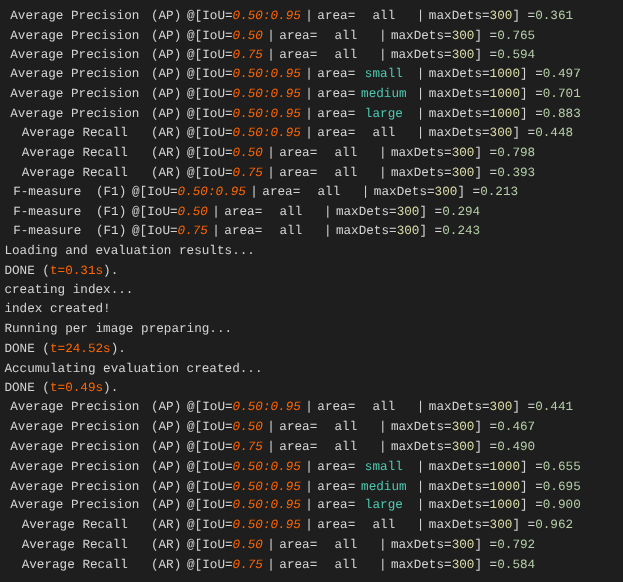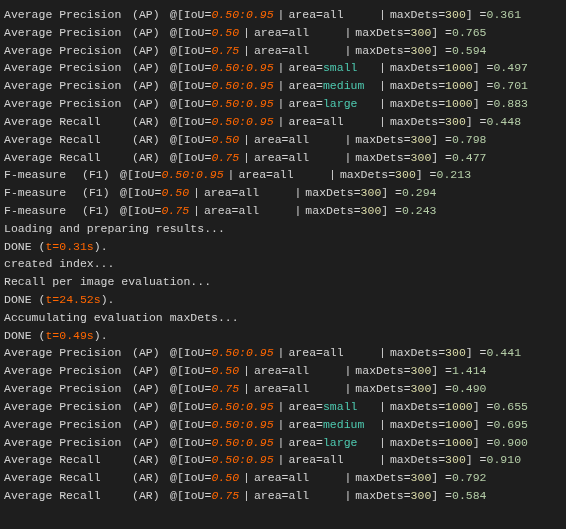--- a/index.html
+++ b/index.html
@@ -11,20 +11,21 @@
       color: #d4d4d4;
       width: 566px;
       min-height: 529px;
       padding: 6px 4px;
       overflow: hidden;
     }
     .line {
       display: flex;
       flex-wrap: nowrap;
       white-space: nowrap;
+      text-align: center;
     }
     .white { color: #d4d4d4; }
     .cyan { color: #4ec9b0; }
     .yellow { color: #dcdcaa; }
     .value { color: #b5cea8; }
     .iou-val { color: #ff6600; font-style: italic; }
     .done-time { color: #ff6600; }
   </style>
 </head>
 <body>
@@ -156,21 +157,21 @@
       <span class="white">@[ </span>
       <span class="white">IoU=</span>
       <span class="iou-val">0.75</span>
       <span class="white" style="margin: 0px 4px;">|</span>
       <span class="white">area=</span>
       <span class="white" style="min-width: 52px;">   all</span>
       <span class="white" style="margin: 0px 4px;">|</span>
       <span class="white">maxDets=</span>
       <span class="yellow">300</span>
       <span class="white"> ] = </span>
-      <span class="value">0.477</span>
+      <span class="value">0.393</span>
     </div>
     <div class="line">
       <span class="white" style="min-width: 78px;">F-measure </span>
       <span class="white" style="min-width: 38px;">(F1) </span>
       <span class="white">@[ </span>
       <span class="white">IoU=</span>
       <span class="iou-val">0.50:0.95</span>
       <span class="white" style="margin: 0px 4px;">|</span>
       <span class="white">area=</span>
       <span class="white" style="min-width: 52px;">   all</span>
@@ -204,40 +205,43 @@
       <span class="white" style="margin: 0px 4px;">|</span>
       <span class="white">area=</span>
       <span class="white" style="min-width: 52px;">   all</span>
       <span class="white" style="margin: 0px 4px;">|</span>
       <span class="white">maxDets=</span>
       <span class="yellow">300</span>
       <span class="white"> ] = </span>
       <span class="value">0.243</span>
     </div>
     <div class="line">
-      <span class="white">Loading and preparing results...</span>
+      <span class="white">Loading and evaluation results...</span>
     </div>
     <div class="line">
       <span class="white">DONE (</span>
       <span class="done-time">t=0.31s</span>
       <span class="white">).</span>
     </div>
     <div class="line">
-      <span class="white">created index...</span>
-    </div>
-    <div class="line">
-      <span class="white">Recall per image evaluation...</span>
+      <span class="white">creating index...</span>
+    </div>
+    <div class="line">
+      <span class="white">index created!</span>
+    </div>
+    <div class="line">
+      <span class="white">Running per image preparing...</span>
     </div>
     <div class="line">
       <span class="white">DONE (</span>
       <span class="done-time">t=24.52s</span>
       <span class="white">).</span>
     </div>
     <div class="line">
-      <span class="white">Accumulating evaluation maxDets...</span>
+      <span class="white">Accumulating evaluation created...</span>
     </div>
     <div class="line">
       <span class="white">DONE (</span>
       <span class="done-time">t=0.49s</span>
       <span class="white">).</span>
     </div>
     <div class="line">
       <span class="white" style="min-width: 128px;">Average Precision </span>
       <span class="white" style="min-width: 38px;">(AP) </span>
       <span class="white">@[ </span>
@@ -258,21 +262,21 @@
       <span class="white">@[ </span>
       <span class="white">IoU=</span>
       <span class="iou-val">0.50</span>
       <span class="white" style="margin: 0px 4px;">|</span>
       <span class="white">area=</span>
       <span class="white" style="min-width: 52px;">   all</span>
       <span class="white" style="margin: 0px 4px;">|</span>
       <span class="white">maxDets=</span>
       <span class="yellow">300</span>
       <span class="white"> ] = </span>
-      <span class="value">1.414</span>
+      <span class="value">0.467</span>
     </div>
     <div class="line">
       <span class="white" style="min-width: 128px;">Average Precision </span>
       <span class="white" style="min-width: 38px;">(AP) </span>
       <span class="white">@[ </span>
       <span class="white">IoU=</span>
       <span class="iou-val">0.75</span>
       <span class="white" style="margin: 0px 4px;">|</span>
       <span class="white">area=</span>
       <span class="white" style="min-width: 52px;">   all</span>
@@ -333,21 +337,21 @@
       <span class="white">@[ </span>
       <span class="white">IoU=</span>
       <span class="iou-val">0.50:0.95</span>
       <span class="white" style="margin: 0px 4px;">|</span>
       <span class="white">area=</span>
       <span class="white" style="min-width: 52px;">   all</span>
       <span class="white" style="margin: 0px 4px;">|</span>
       <span class="white">maxDets=</span>
       <span class="yellow">300</span>
       <span class="white"> ] = </span>
-      <span class="value">0.910</span>
+      <span class="value">0.962</span>
     </div>
     <div class="line">
       <span class="white" style="min-width: 128px;">Average Recall </span>
       <span class="white" style="min-width: 38px;">(AR) </span>
       <span class="white">@[ </span>
       <span class="white">IoU=</span>
       <span class="iou-val">0.50</span>
       <span class="white" style="margin: 0px 4px;">|</span>
       <span class="white">area=</span>
       <span class="white" style="min-width: 52px;">   all</span>

